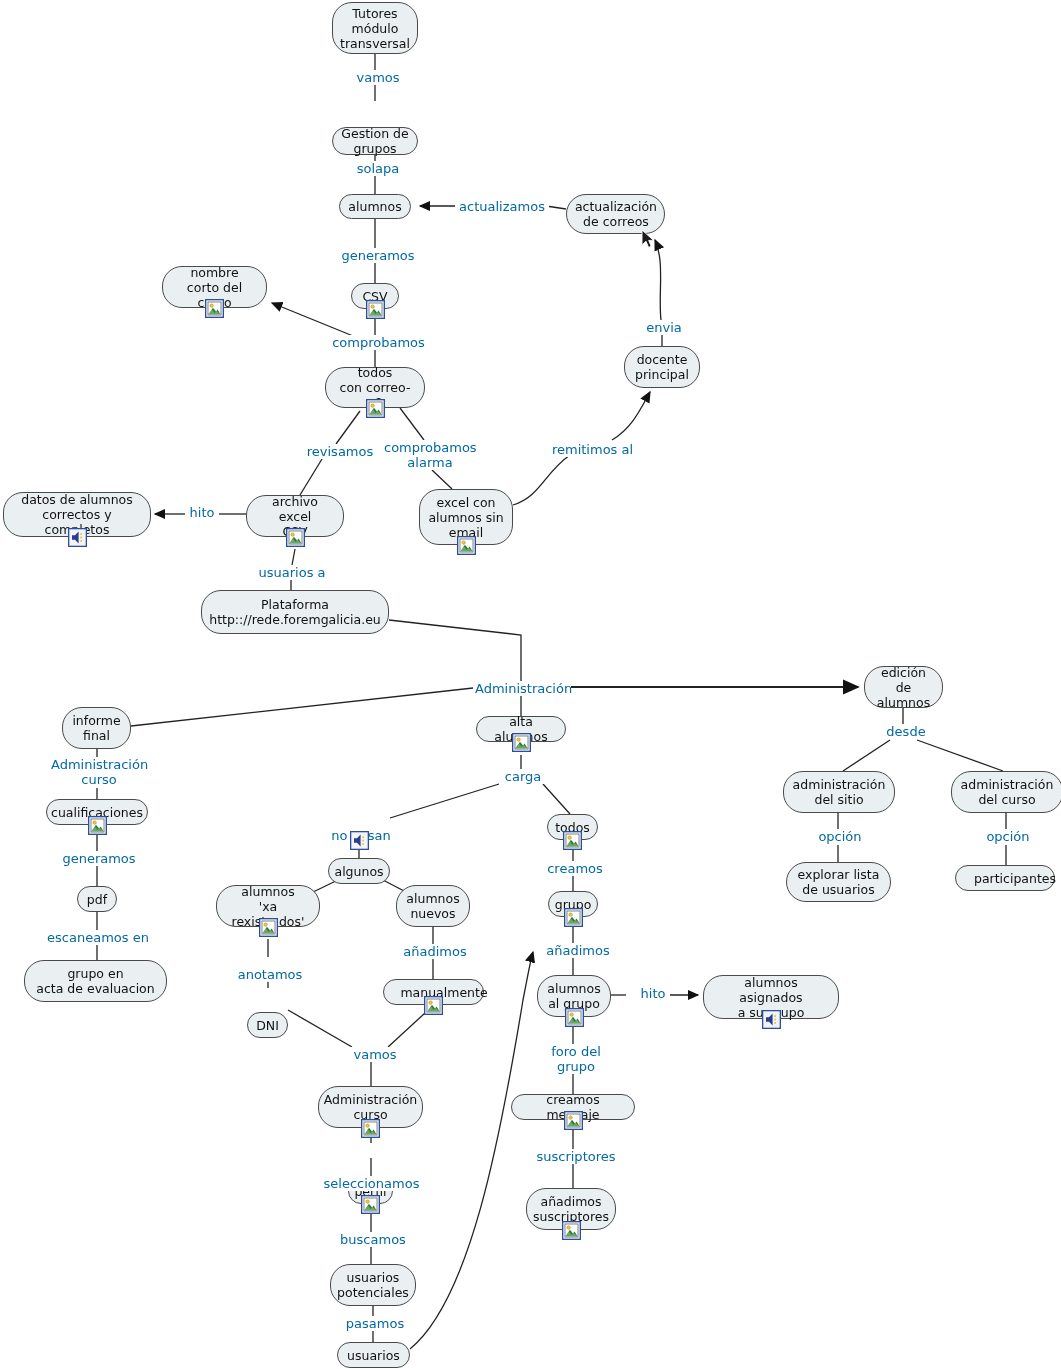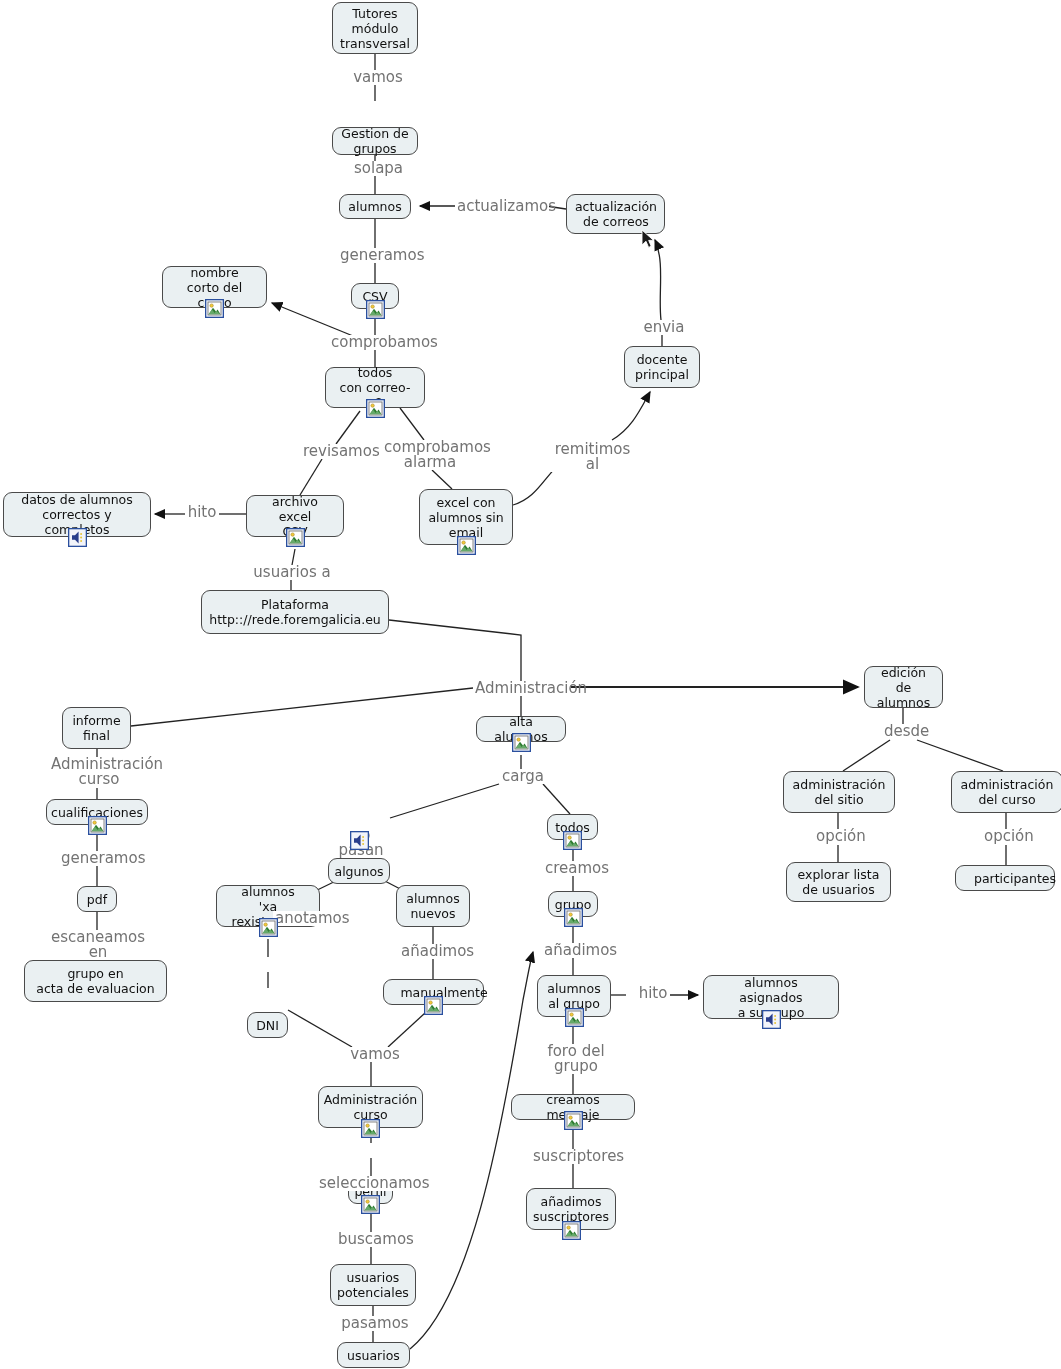--- a/index.html
+++ b/index.html
@@ -22,36 +22,36 @@
     left: 0;
     top: 0;
     width: 1061px;
     height: 1369px;
   }
   .node {
     position: absolute;
     box-sizing: border-box;
     background: #eaf0f2;
     border: 1px solid #4a4a4a;
-    border-radius: 9px;
+    border-radius: 20px;
     display: flex;
     align-items: center;
     justify-content: center;
     text-align: center;
     color: #111111;
     font-size: 12.5px;
     line-height: 15px;
     padding: 3px 7px;
     white-space: pre-line;
     z-index: 3;
   }
   .edge-label {
     position: absolute;
-    color: #737373;
-    font-size: 15px;
+    color: #0369a1;
+    font-size: 13px;
     line-height: 15px;
     text-align: center;
     white-space: pre-line;
     background: #ffffff;
     padding: 0 2px;
     z-index: 4;
   }
   
   .res-icon {
     position: absolute;
@@ -446,21 +446,21 @@
 curso</div>
       <div class="edge-label" style="left: 499px; top: 769px; width: 44px;">carga</div>
       <div class="edge-label" style="left: 814px; top: 829px; width: 48px;">opción</div>
       <div class="edge-label" style="left: 982px; top: 829px; width: 48px;">opción</div>
       <div class="edge-label" style="left: 59px; top: 851px; width: 76px;">generamos</div>
       <div class="edge-label" style="left: 543px; top: 861px; width: 60px;">creamos</div>
       <div class="edge-label" style="left: 327px; top: 828px; width: 64px;">no pasan</div>
       <div class="edge-label" style="left: 44px; top: 930px; width: 104px;">escaneamos en</div>
       <div class="edge-label" style="left: 399px; top: 944px; width: 68px;">añadimos</div>
       <div class="edge-label" style="left: 542px; top: 943px; width: 68px;">añadimos</div>
-      <div class="edge-label" style="left: 233px; top: 911px; width: 70px; margin-left: 40px;">anotamos</div>
+      <div class="edge-label" style="left: 233px; top: 967px; width: 70px;">anotamos</div>
       <div class="edge-label" style="left: 636px; top: 986px; width: 30px;">hito</div>
       <div class="edge-label" style="left: 545px; top: 1044px; width: 58px;">foro del
 grupo</div>
       <div class="edge-label" style="left: 348px; top: 1047px; width: 50px;">vamos</div>
       <div class="edge-label" style="left: 317px; top: 1176px; width: 105px;">seleccionamos</div>
       <div class="edge-label" style="left: 531px; top: 1149px; width: 86px;">suscriptores</div>
       <div class="edge-label" style="left: 336px; top: 1232px; width: 70px;">buscamos</div>
       <div class="edge-label" style="left: 339px; top: 1316px; width: 68px;">pasamos</div>
     </div>
 

